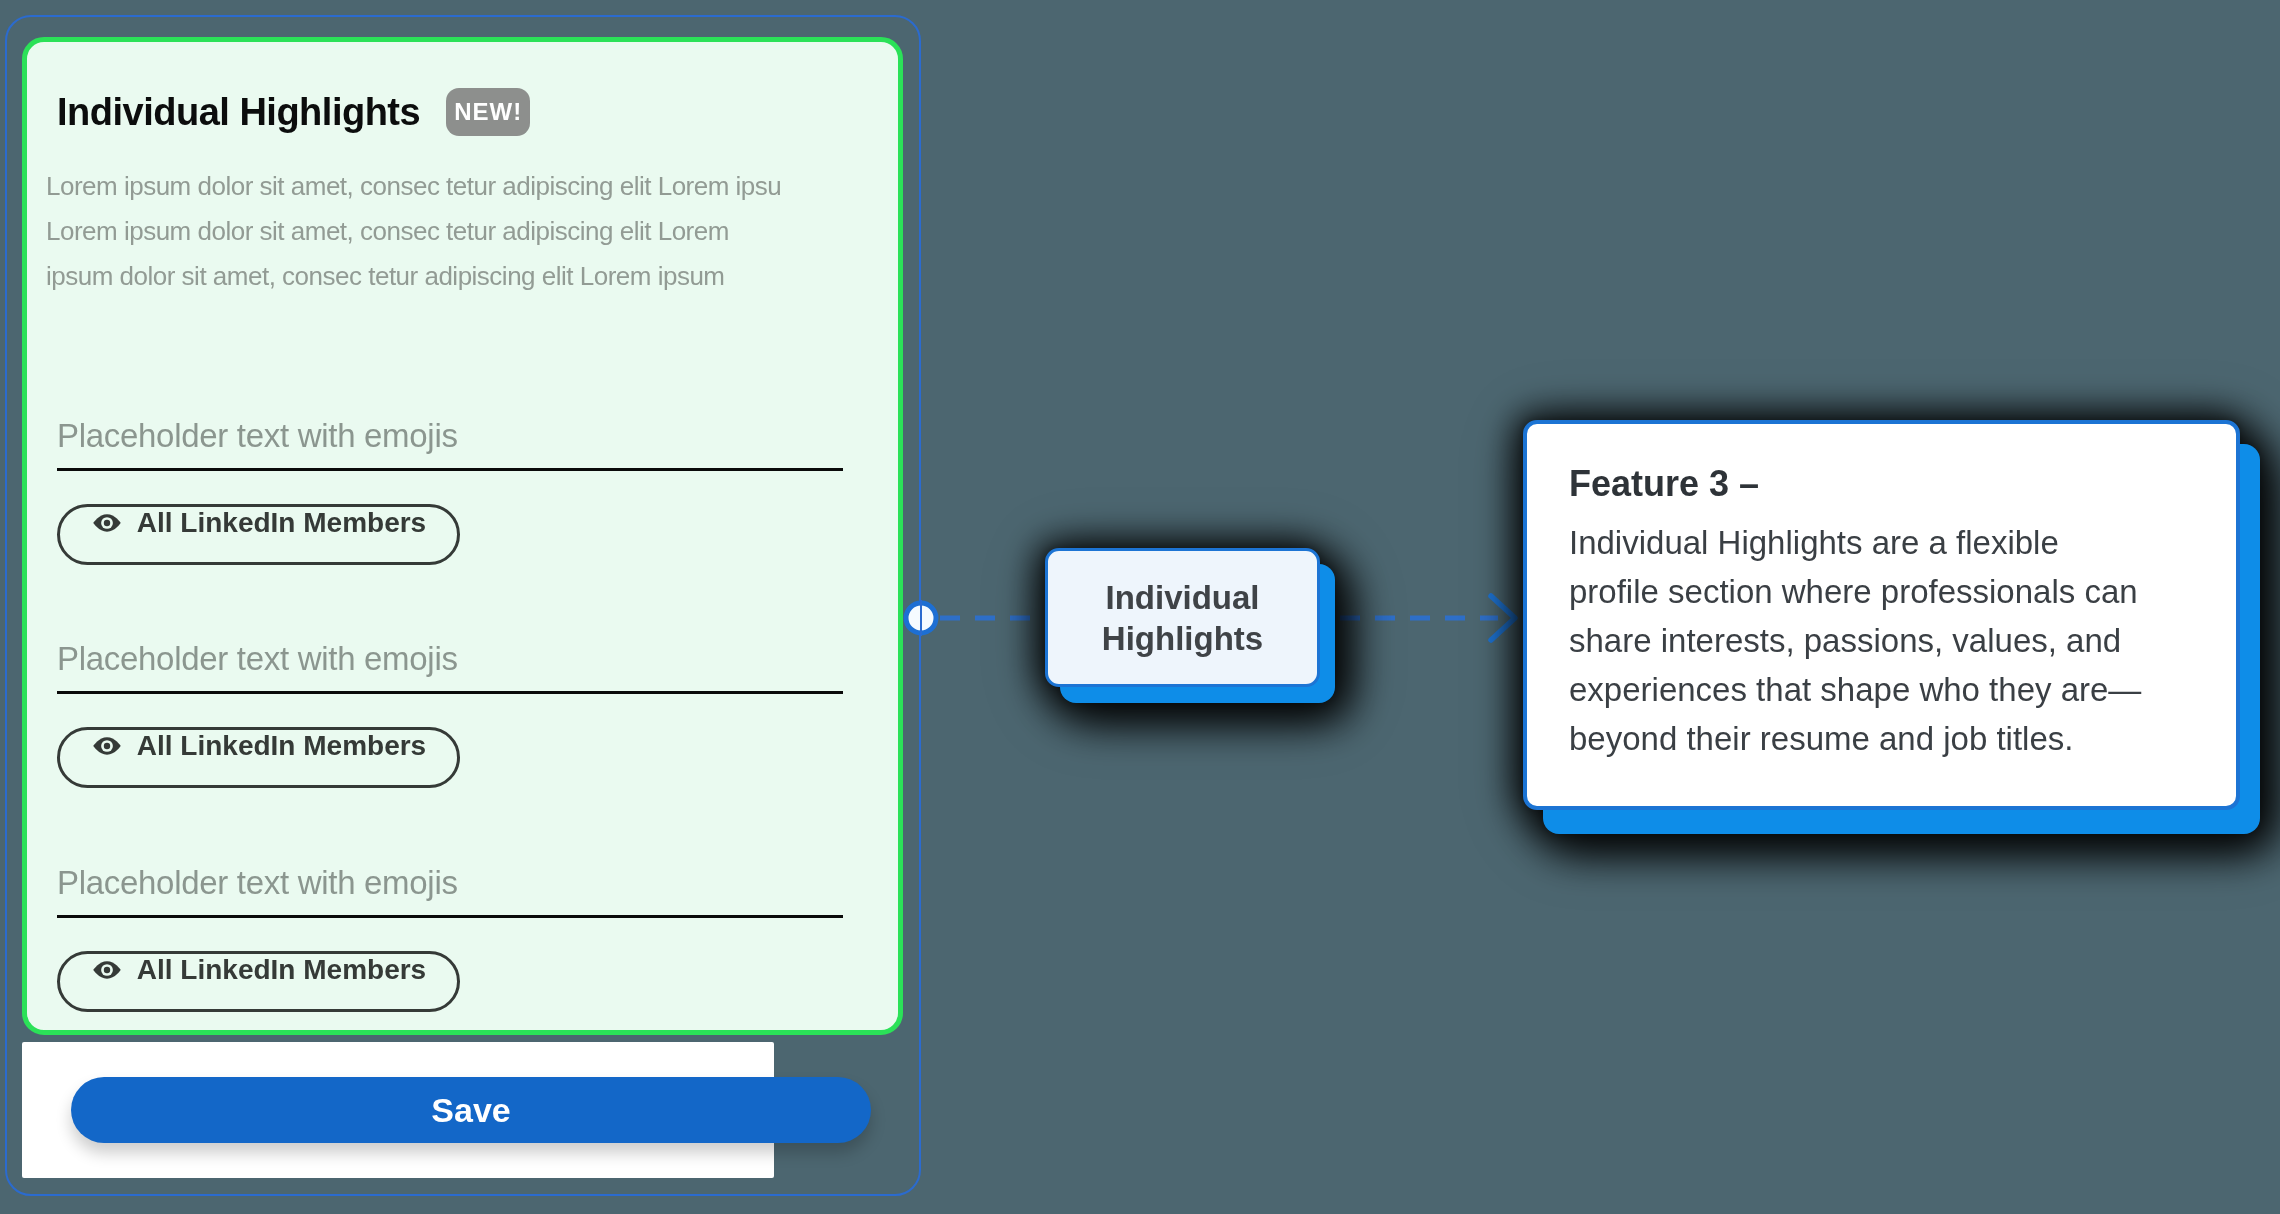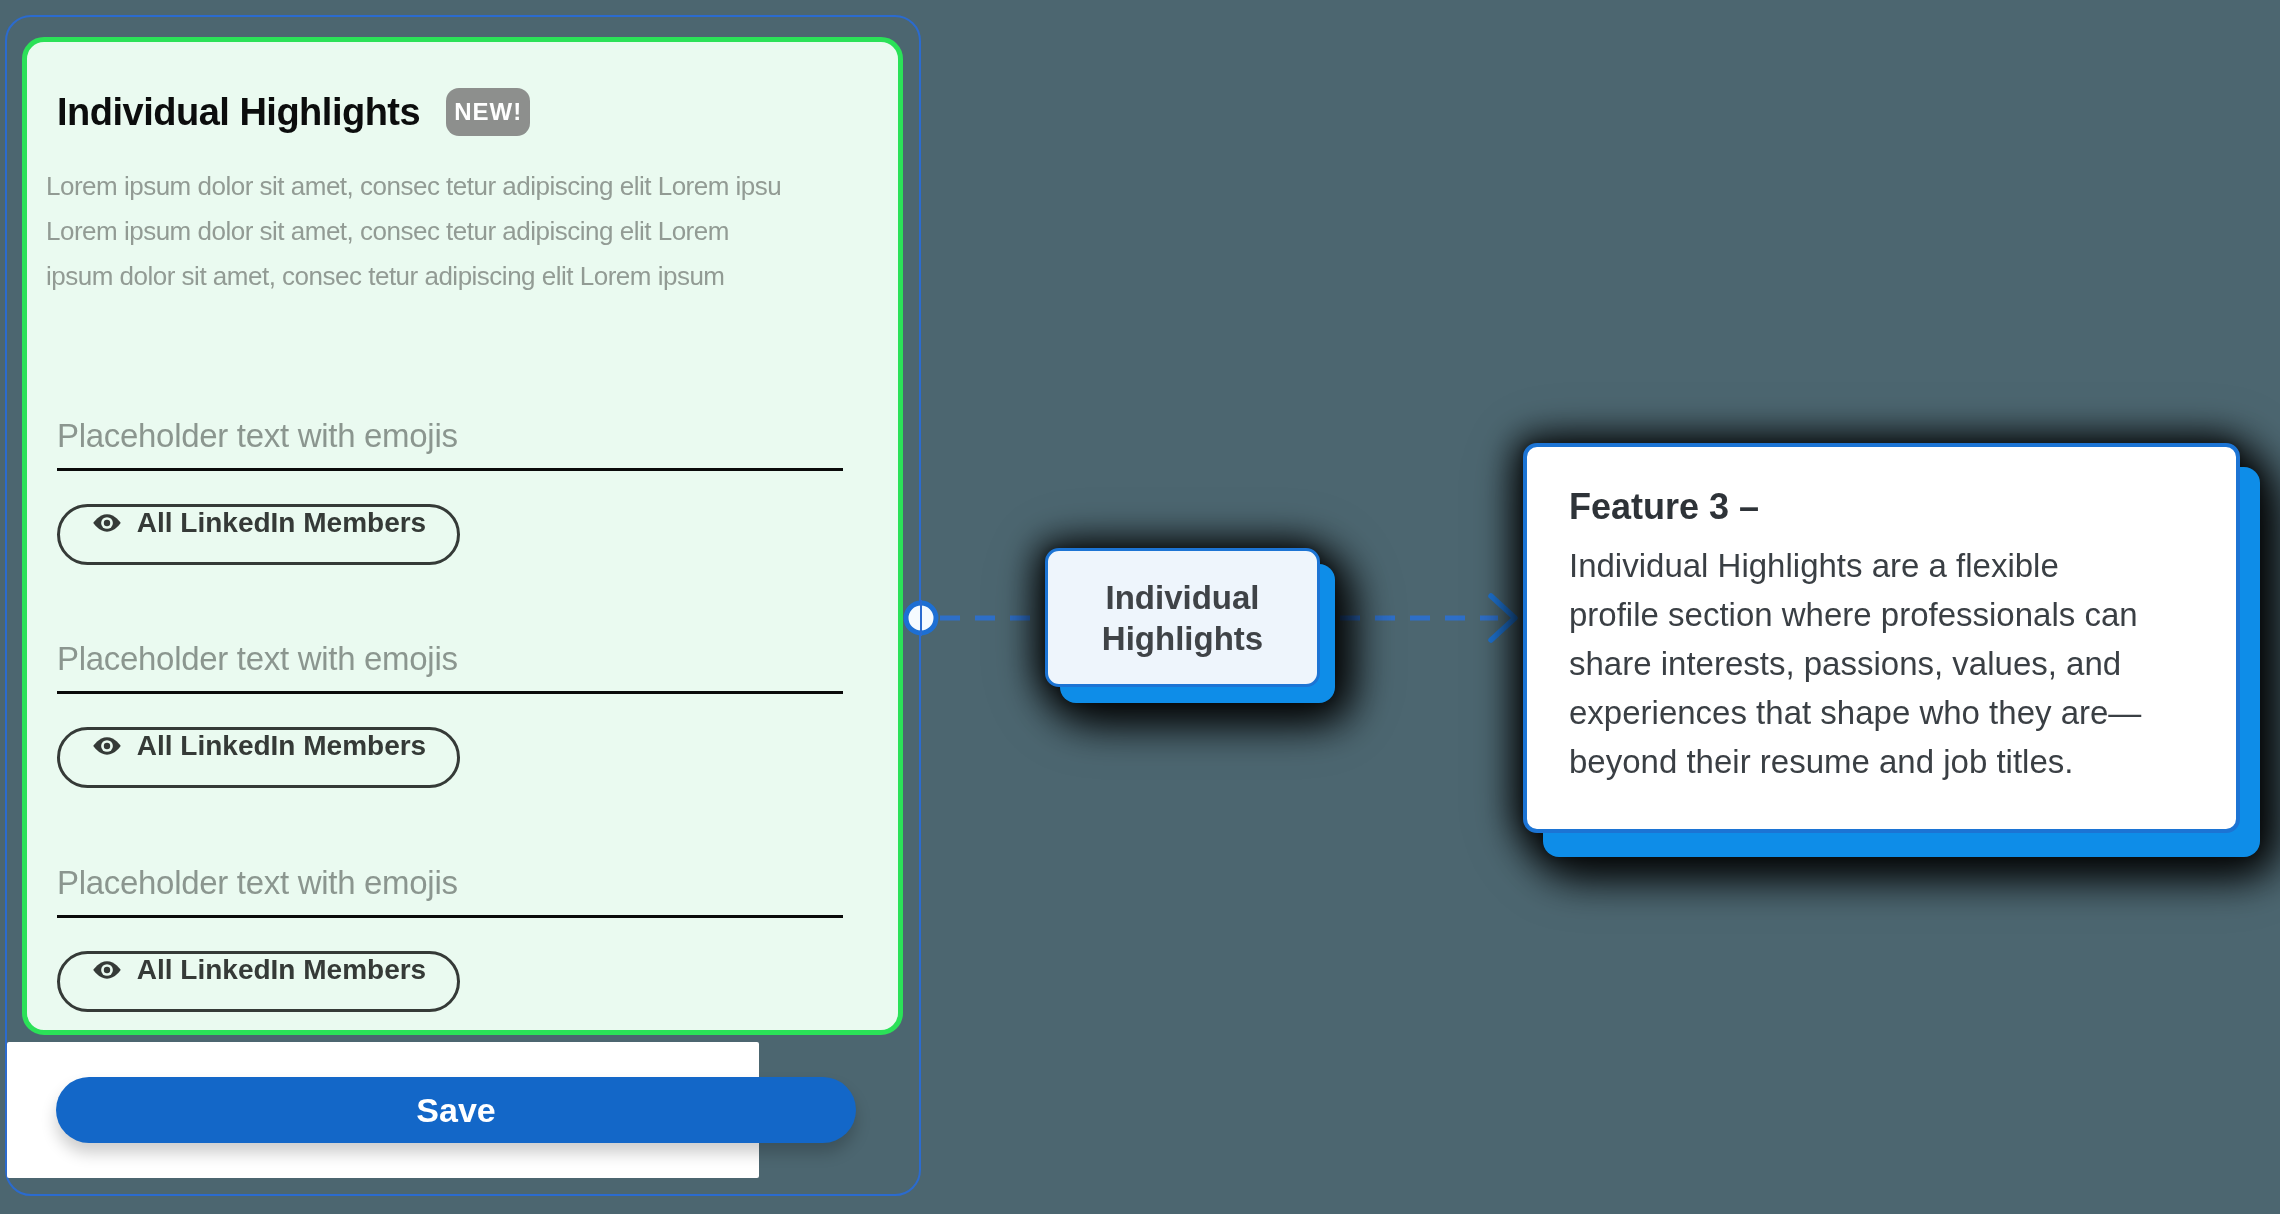--- a/index.html
+++ b/index.html
@@ -54,21 +54,21 @@
     background:transparent; border:3px solid #353a37; border-radius:999px;
     display:flex; align-items:flex-start; justify-content:center; gap:14px;
     font-family:"Liberation Sans", sans-serif;
     font-size:28px; font-weight:bold; color:#353a37; cursor:pointer;
     white-space:nowrap;
   }
   .eye { width:32px; height:32px; display:inline-flex; }
 
   
   .footer {
-    position:absolute; left:0; top:1025px; width:752px; height:136px;
+    position:absolute; left:15px; top:1025px; width:752px; height:136px;
     background:#ffffff; border-radius:2px;
   }
   .save-btn {
     position:absolute; left:49px; top:35px; width:800px; height:66px;
     background:#1367c8; border:none; border-radius:33px;
     color:#ffffff; font-size:34px; font-weight:bold;
     font-family:"Liberation Sans", sans-serif;
     box-shadow:0 10px 16px rgba(0,0,0,0.20); cursor:pointer;
   }
 
@@ -90,21 +90,21 @@
   }
   .node-sticker { left:1045px; top:548px; width:275px; height:139px; }
   .node-sticker::before { transform:translate(15px,16px); }
   .node-face {
     position:relative; width:100%; height:100%;
     background:#eef5fc; border:3.5px solid #1c74d4; border-radius:14px;
     display:flex; align-items:center; justify-content:center; text-align:center;
     font-size:33px; font-weight:bold; line-height:41px; color:#3f4347;
     padding:0 22px; cursor:grab;
   }
-  .feature-sticker { left:1523px; top:443px; width:717px; height:390px; }
+  .feature-sticker { left:1523px; top:420px; width:717px; height:390px; }
   .feature-sticker::before { transform:translate(20px,24px); }
   .feature-face {
     position:relative; width:100%; height:100%;
     background:#ffffff; border:4px solid #1c74d4; border-radius:14px;
     padding:38px 42px; cursor:grab;
   }
   .feature-title {
     font-size:36px; font-weight:bold; color:#2e3338; line-height:44px;
     margin-bottom:12px;
   }

